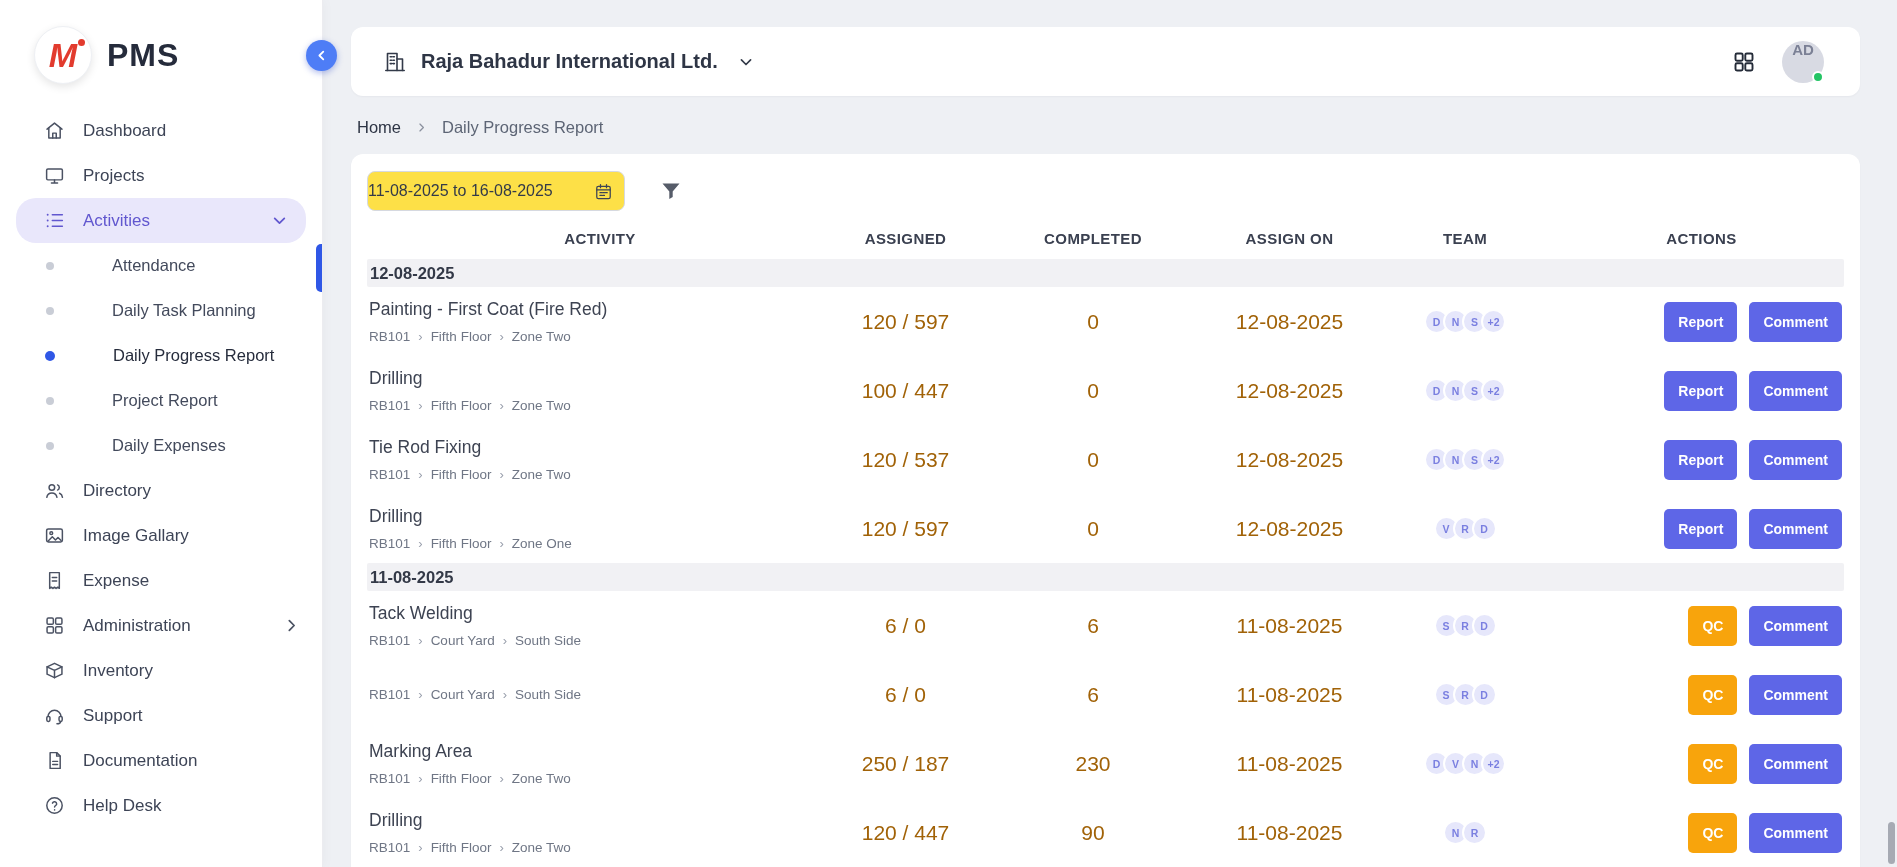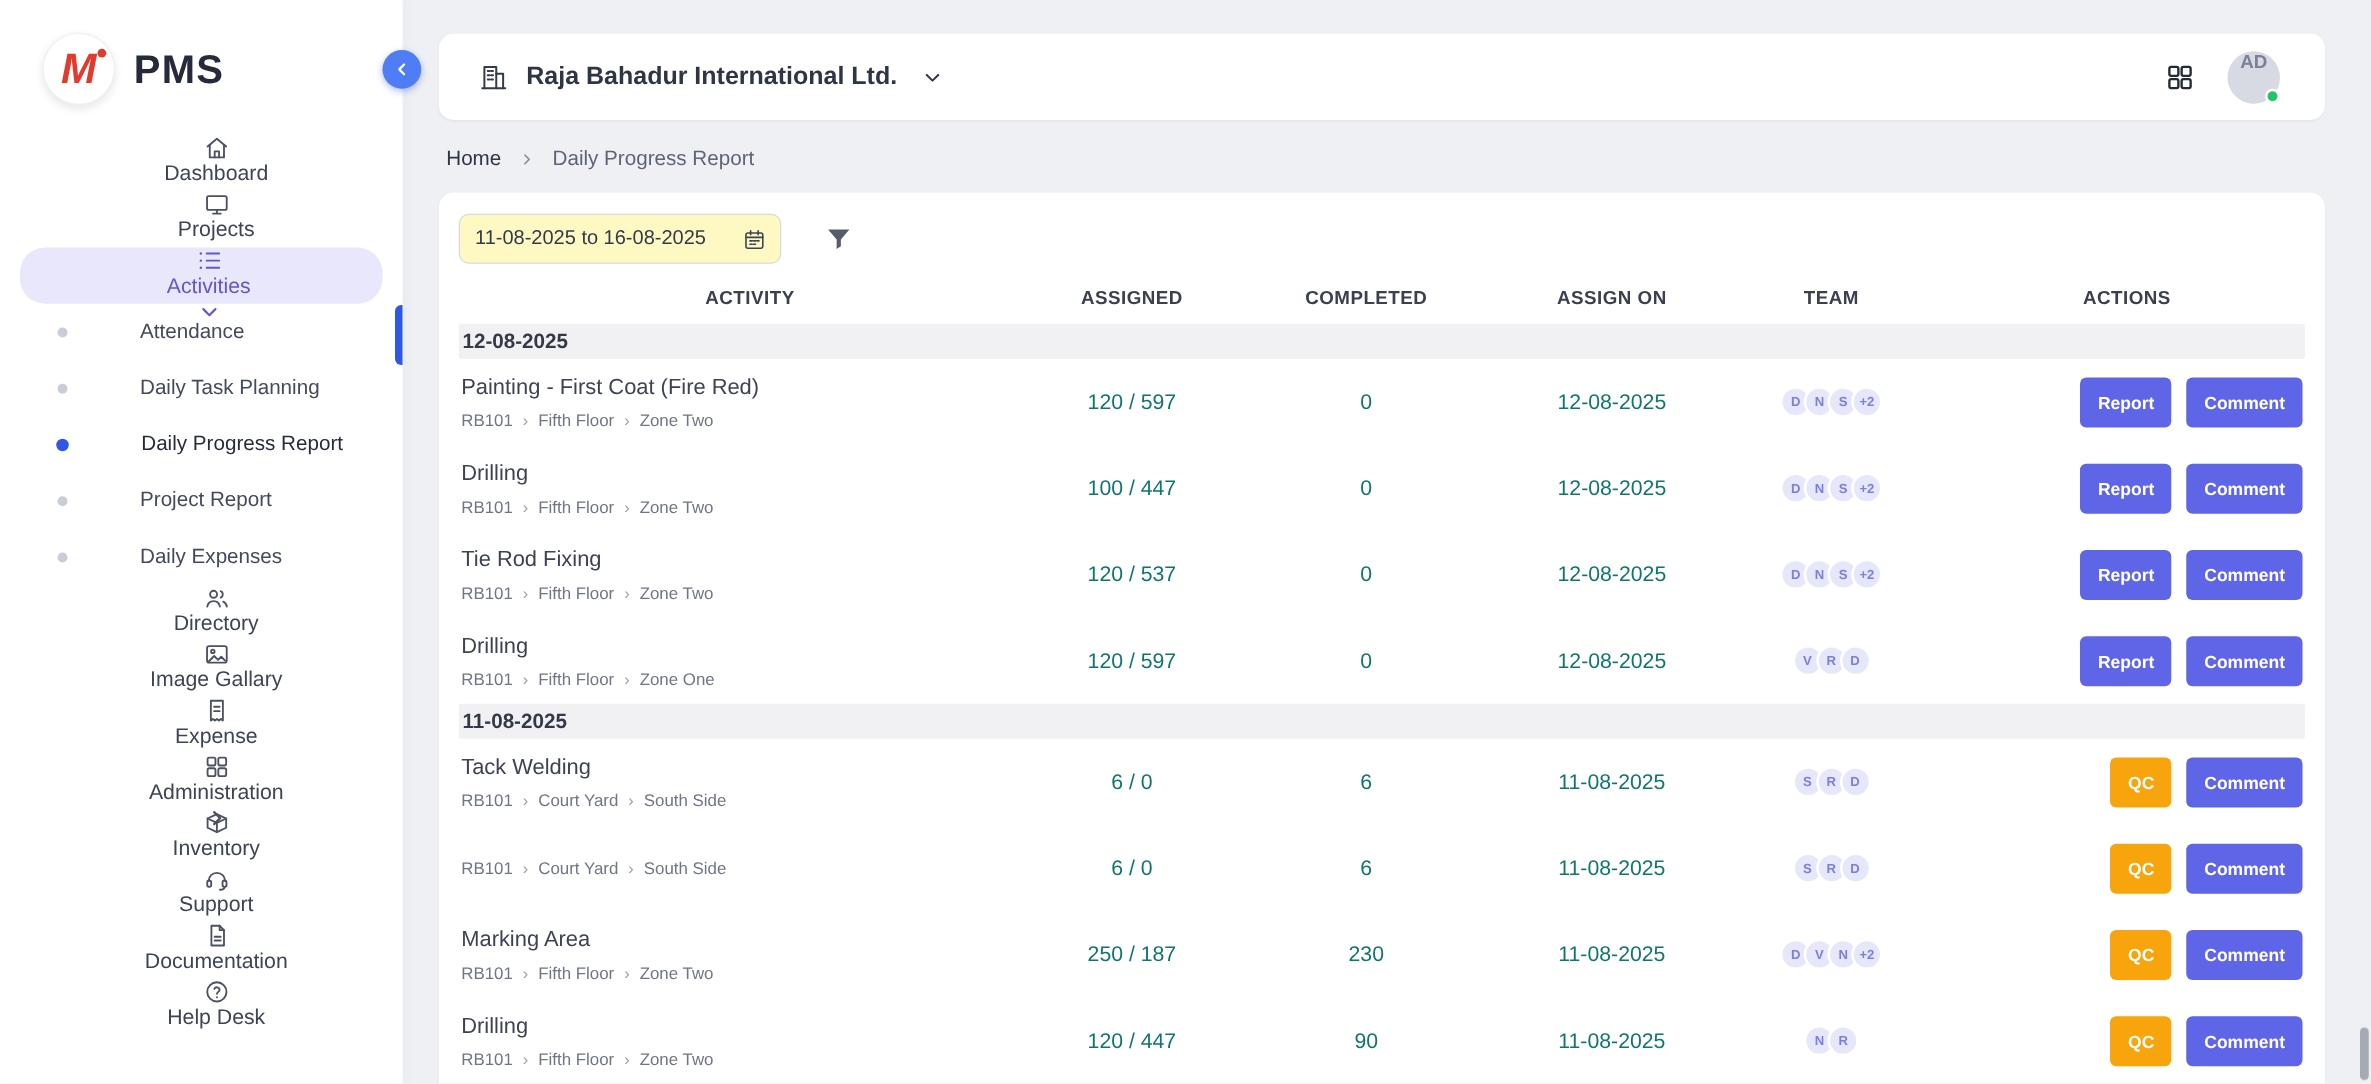--- a/index.html
+++ b/index.html
@@ -12,22 +12,22 @@
     z-index:5; border-right:1px solid #ececf0; box-shadow:0 0 12px rgba(20,20,40,.04); }
   .logo-row { display:flex; align-items:center; gap:15px; padding:26px 20px 20px 34px; }
   .logo-circle { width:58px; height:58px; border-radius:50%; background:#fff; border:1px solid #eef0f4;
     box-shadow:0 3px 8px rgba(0,0,0,.10); display:flex; align-items:center; justify-content:center; }
   .logo-m { font-size:34px; font-weight:800; font-style:italic; color:#e23b2e; position:relative; line-height:1; }
   .logo-m::after { content:""; position:absolute; right:-8px; top:1px; width:7px; height:7px;
     border-radius:50%; background:#e23b2e; }
   .logo-text { font-size:32px; font-weight:700; color:#252b3b; letter-spacing:1px; }
 
   .nav { padding-top:4px; }
-  .nav-item { display:flex; align-items:center; gap:0; height:45px; padding:0 20px 0 44px;
-    color:#3d4456; cursor:pointer;flex-direction:column; }
+  .nav-item { display:flex; align-items:center; gap:18px; height:45px; padding:0 20px 0 44px;
+    color:#3d4456; cursor:pointer; }
   .nav-item .icon { width:21px; height:21px; color:#4b5263; flex:none; }
   .nav-label { font-size:17px; flex:1; white-space:nowrap; }
   .nav-item.active { background:#e9e7fb; border-radius:20px; margin:0 16px; padding:0 16px 0 28px;
     color:#6157cf; }
   .nav-item.active .icon, .nav-item.active .nav-chev { color:#6157cf; }
   .nav-chev { width:19px; height:19px; color:#5a6070; flex:none; }
 
   .subnav { }
   .sub-item { display:flex; align-items:center; height:45px; padding-left:46px; gap:58px; cursor:pointer; }
   .bullet { width:8px; height:8px; border-radius:50%; background:#c9cdd6; flex:none; }
@@ -60,40 +60,40 @@
     background:#24c465; border:2px solid #fff; }
 
   .breadcrumb { display:flex; align-items:center; gap:13px; padding:22px 4px 17px 6px; font-size:16.5px; }
   .bc-home { color:#2e3545; cursor:pointer; }
   .bc-sep { width:15px; height:15px; color:#8b919f; }
   .bc-cur { color:#5d6575; }
 
   .card { background:#fff; border-radius:12px 12px 0 0; flex:1; padding:17px 16px 0 16px;
     overflow:hidden; display:flex; flex-direction:column; box-shadow:0 1px 2px rgba(16,24,40,.04); }
   .toolbar { display:flex; align-items:center; gap:34px; }
-  .date-input { width:258px; height:40px; border:1px solid #d6d9e0; border-radius:8px; background:#fef9c3;
-    display:flex; align-items:center; justify-content:space-between; padding:0 11px 0 12px;
+  .date-input { width:258px; height:40px; border:1px solid #d6d9e0; border-radius:8px; background:#fde047;
+    display:flex; align-items:center; justify-content:space-between; padding:0 11px 0 0;
     font-size:16px; color:#333a49; cursor:pointer; }
   .date-input .icon { width:19px; height:19px; color:#3d4456; }
   .funnel-btn { width:24px; height:24px; color:#565c69; cursor:pointer; }
 
   .thead { display:grid; grid-template-columns:466px 145px 230px 163px 188px 1fr;
     margin-top:12px; height:34px; align-items:center; }
   .th { font-size:15px; font-weight:700; color:#3a4050; text-align:center; letter-spacing:.4px; }
 
   .tbody { margin-top:6px; }
   .group-bar { background:#f1f1f4; height:28px; display:flex; align-items:center; padding-left:3px;
     font-size:16.5px; font-weight:700; color:#333947; border-radius:2px; }
   .trow { display:grid; grid-template-columns:466px 145px 230px 163px 188px 1fr;
     align-items:center; height:69px; }
   .activity-cell { display:flex; flex-direction:column; justify-content:center; gap:9px; padding-left:2px; }
   .activity-title { font-size:17.5px; color:#3d4352; }
   .path { display:flex; align-items:center; gap:8px; font-size:13.5px; color:#6f7685; }
   .path .psep { color:#9aa0ad; font-size:13px; line-height:1; }
-  .num { text-align:center; font-size:17px; color:#0f766e; }
+  .num { text-align:center; font-size:21px; color:#a16207; }
   .team-cell { display:flex; justify-content:center; }
   .badge { width:25px; height:25px; border-radius:50%; background:#e6e7fb; color:#7a7fe0;
     font-size:10.5px; font-weight:700; display:flex; align-items:center; justify-content:center;
     border:2px solid #fff; margin-left:-6px; cursor:pointer; }
   .badge:first-child { margin-left:0; }
   .actions-cell { display:flex; justify-content:flex-end; align-items:center; gap:12px; padding-right:2px; }
   .btn { height:40px; border:none; border-radius:5px; color:#fff; font-size:14px; font-weight:600;
     padding:0 14px; cursor:pointer; font-family:"Liberation Sans", sans-serif; }
   .btn.indigo { background:#5e66e7; }
   .btn.orange { background:#f8a40c; }

